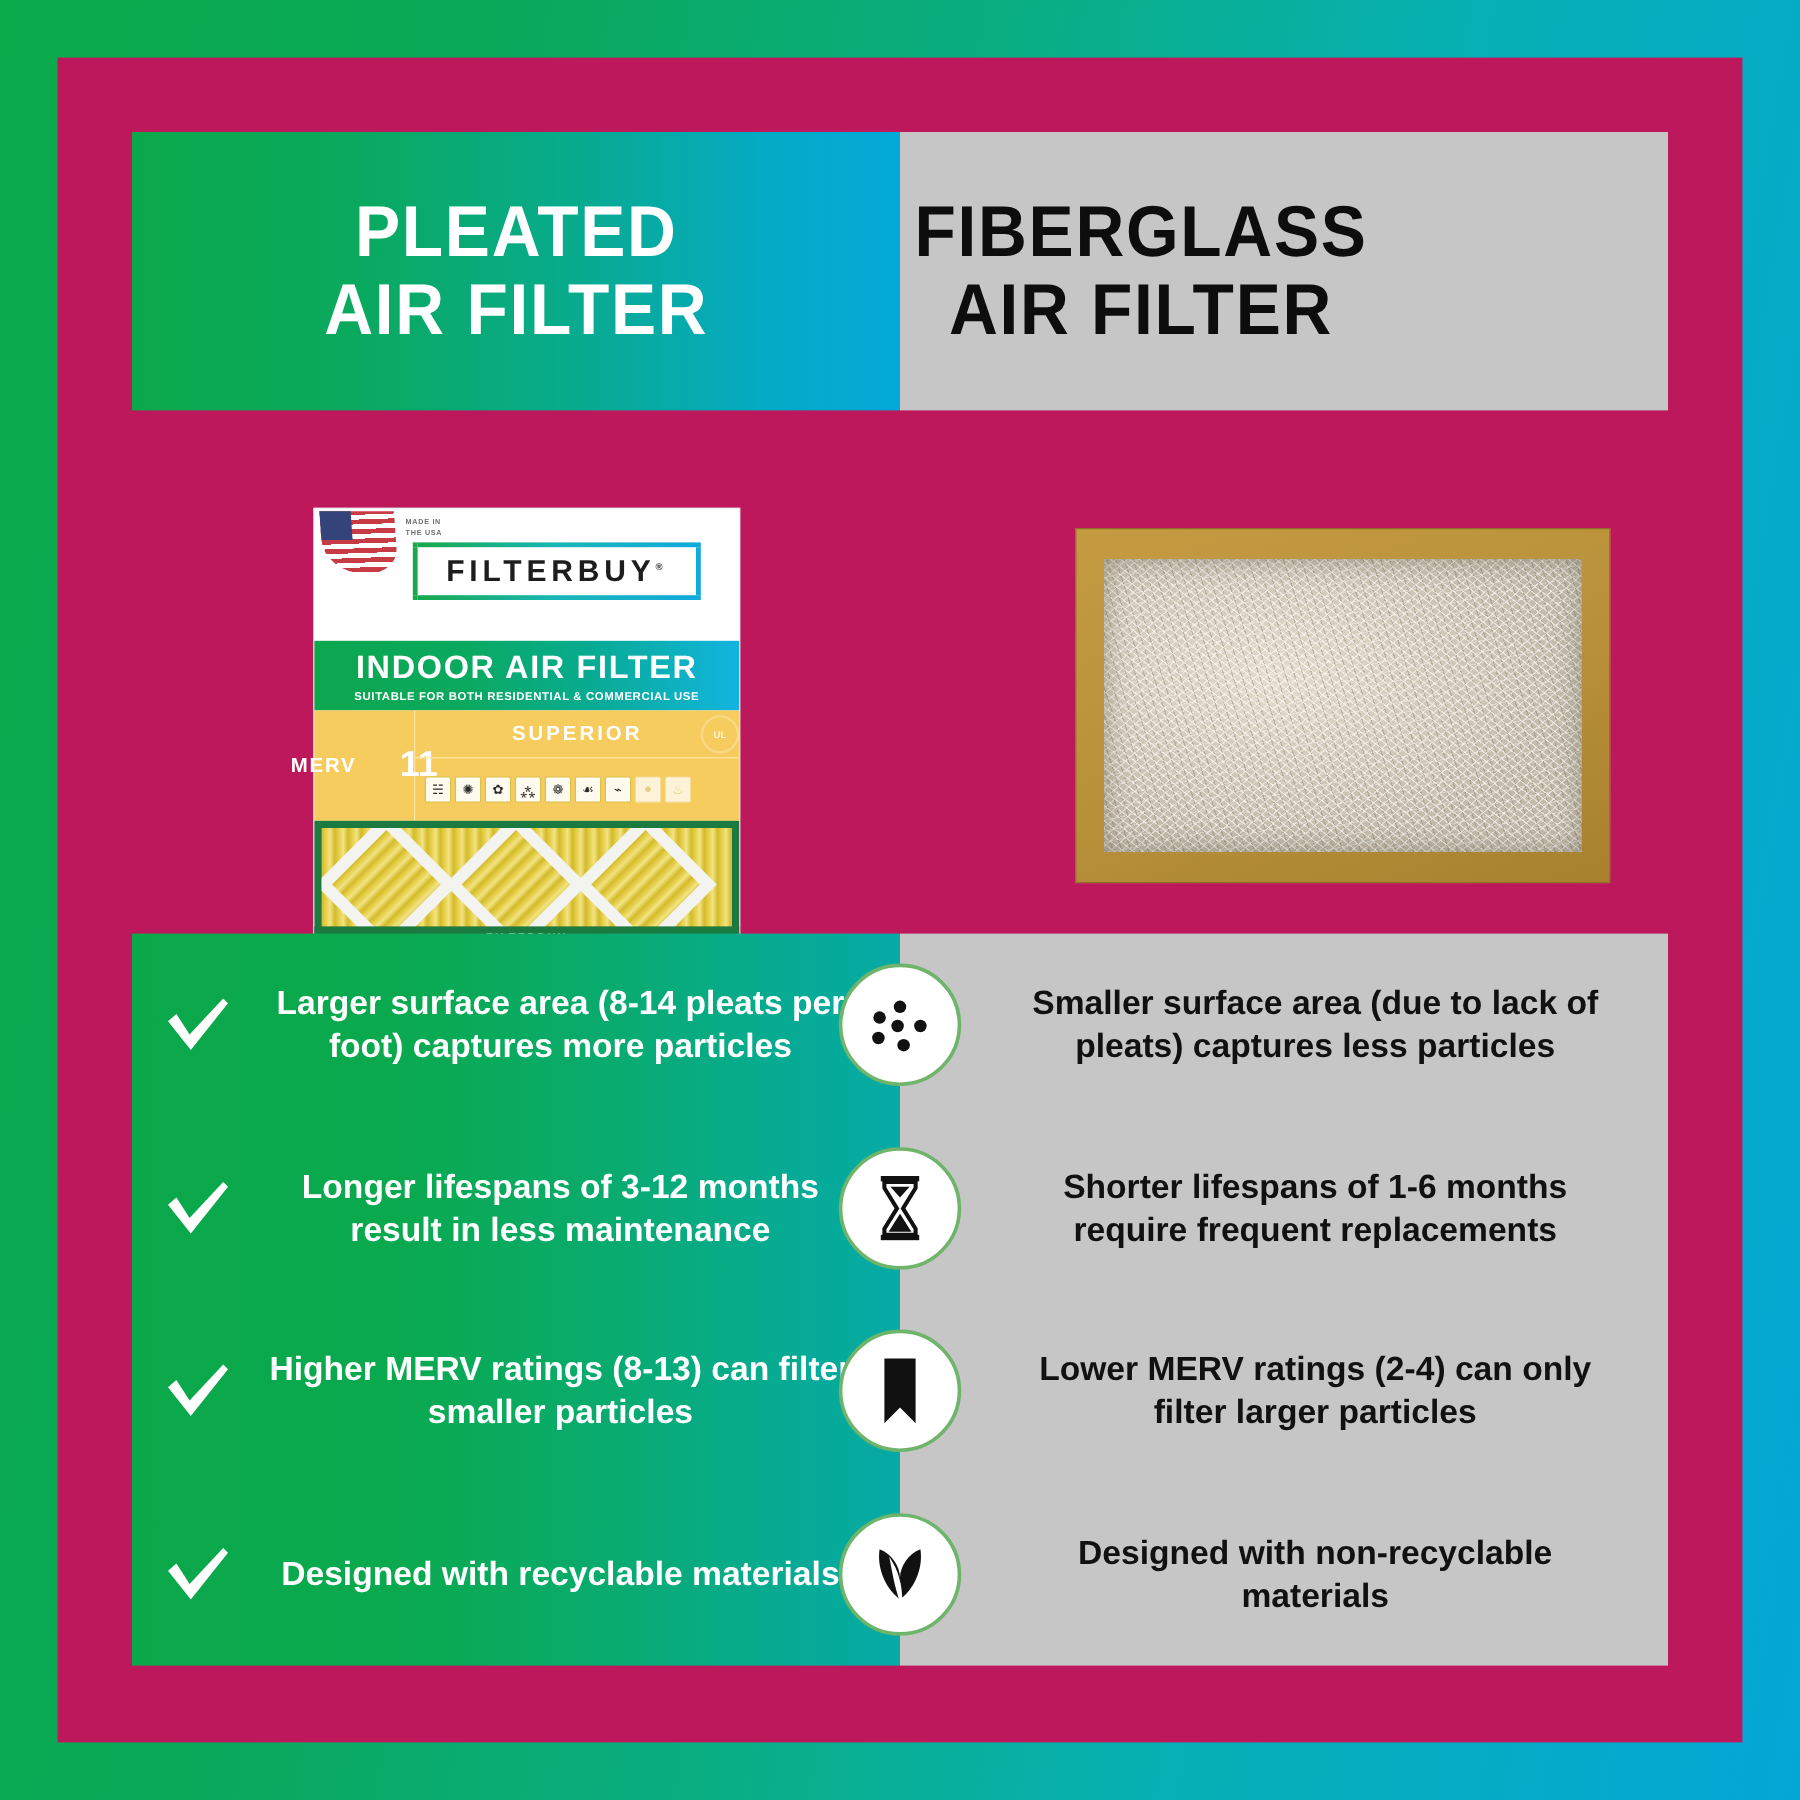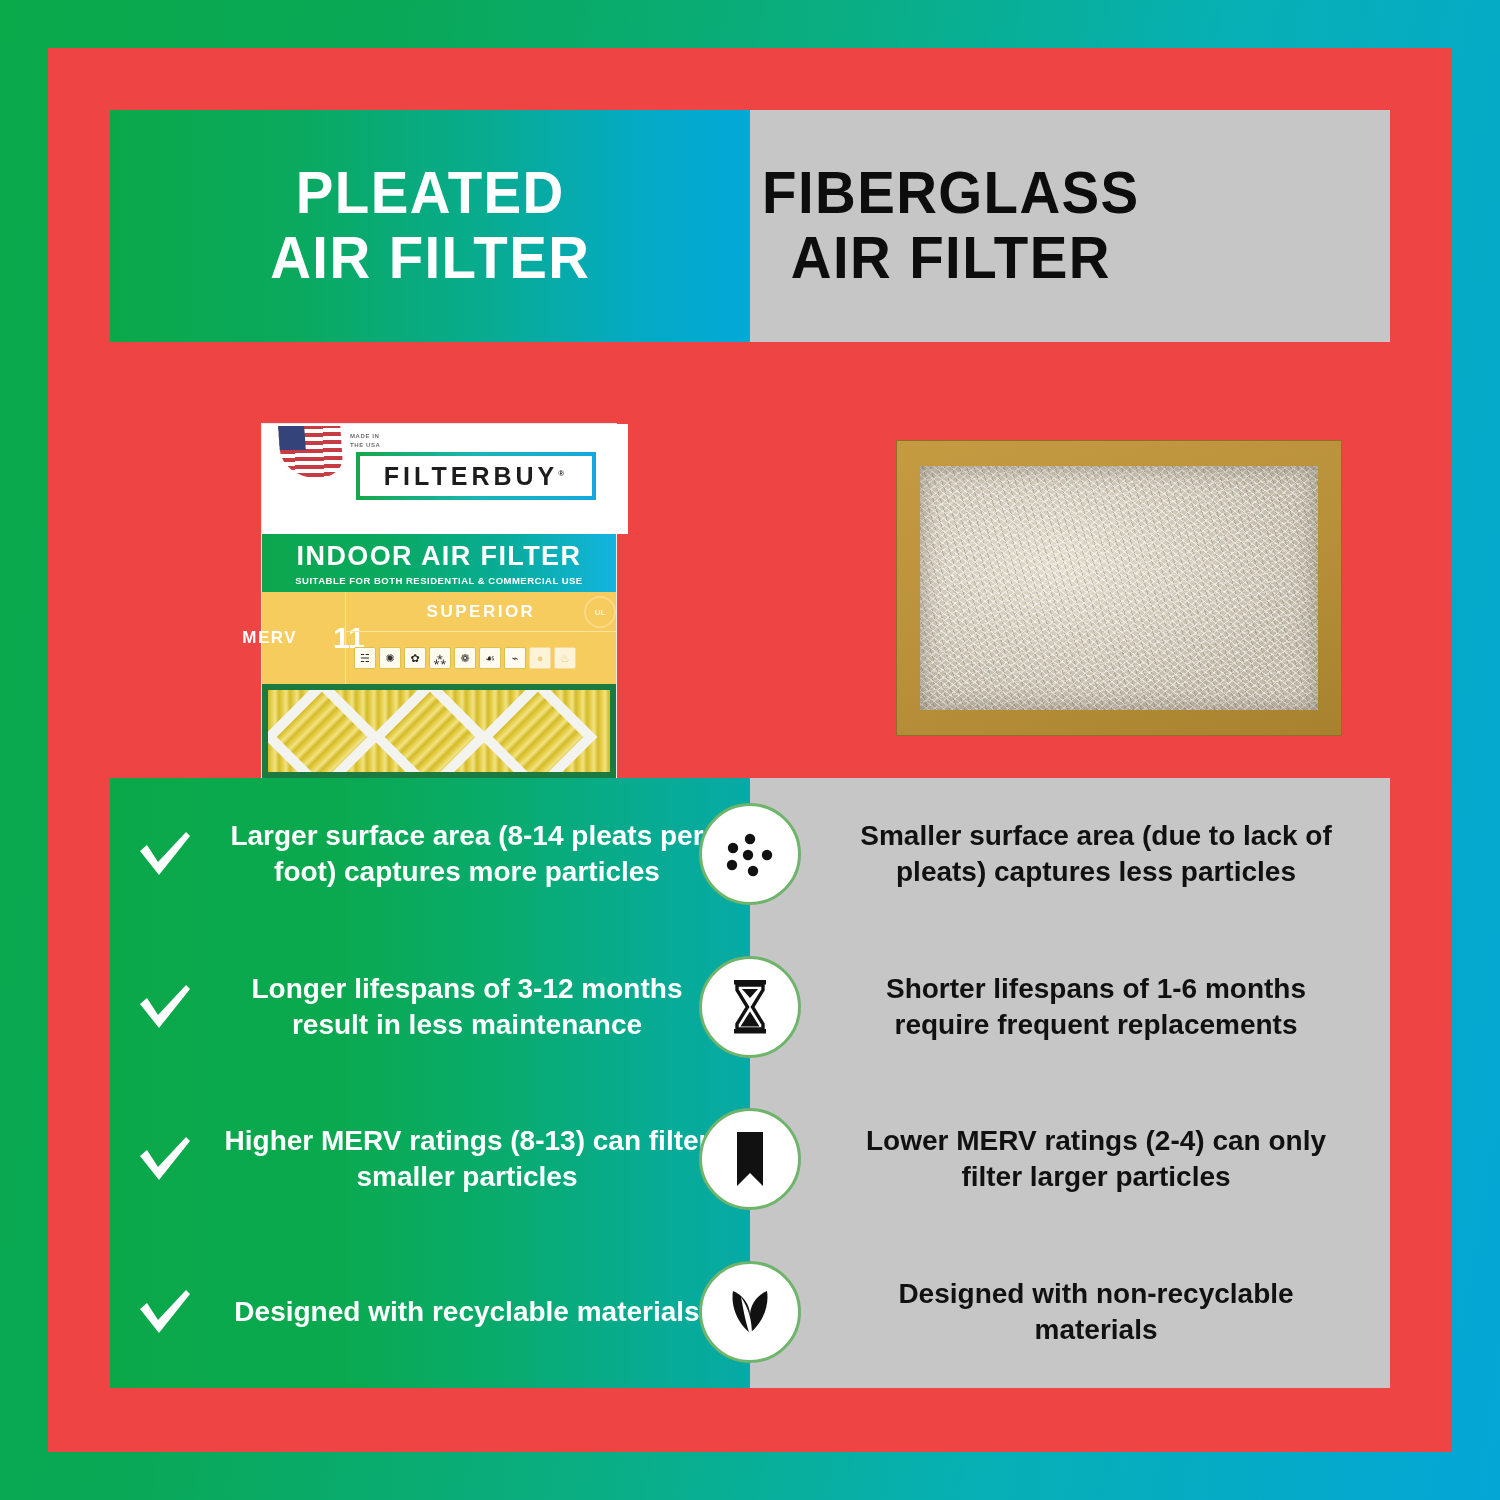--- a/index.html
+++ b/index.html
@@ -7,21 +7,21 @@
   body {
     font-family:"Liberation Sans", sans-serif;
     background:linear-gradient(100deg,#0aa94a 0%,#09a857 22%,#0aae82 48%,#06b0b4 70%,#04a6d6 100%);
     overflow:hidden;
   }
 
   
   #card{
     position:absolute; left:48px; top:48px;
     width:1404px; height:1404px;
-    background:#ef4444;
+    background:#be185d;
   }
 
   
   #header{
     position:absolute; left:62px; top:62px;
     width:1280px; height:232px;
     display:flex;
   }
   .hdr-left{
     width:640px; height:100%;
@@ -50,21 +50,21 @@
   .prod-cell{ width:640px; height:100%; position:relative; }
 
   
   #pleated-pkg{
     position:absolute; left:152px; top:82px;
     width:354px; height:366px;
     background:#fff;
     box-shadow:0 0 0 1px #e9e9e9;
   }
   .pkg-top{
-    position:absolute; left:12px; top:0; width:100%; height:110px;
+    position:absolute; left:0; top:0; width:100%; height:110px;
     background:#fff; overflow:hidden;
   }
   .usa-flag{
     position:absolute; left:6px; top:2px; width:62px; height:52px;
     background:
       repeating-linear-gradient(178deg,#c5313c 0px,#c5313c 4px,#ffffff 4px,#ffffff 8px);
     border-radius:0 0 40% 55%;
     transform:rotate(-4deg) skewY(4deg);
     opacity:.95;
   }

